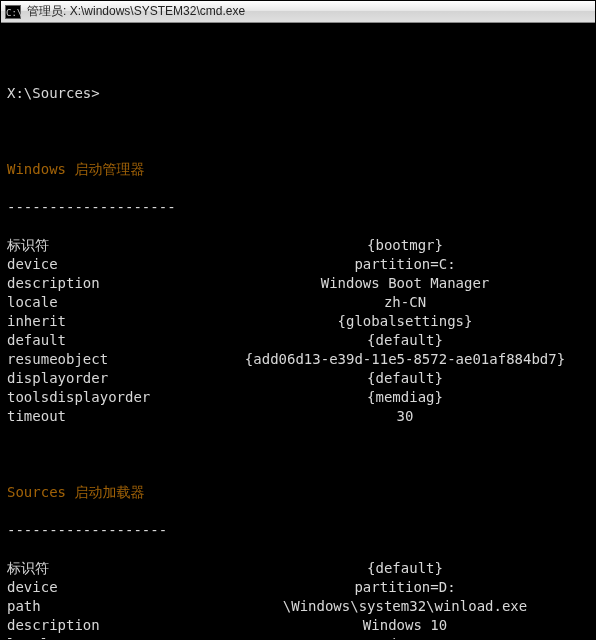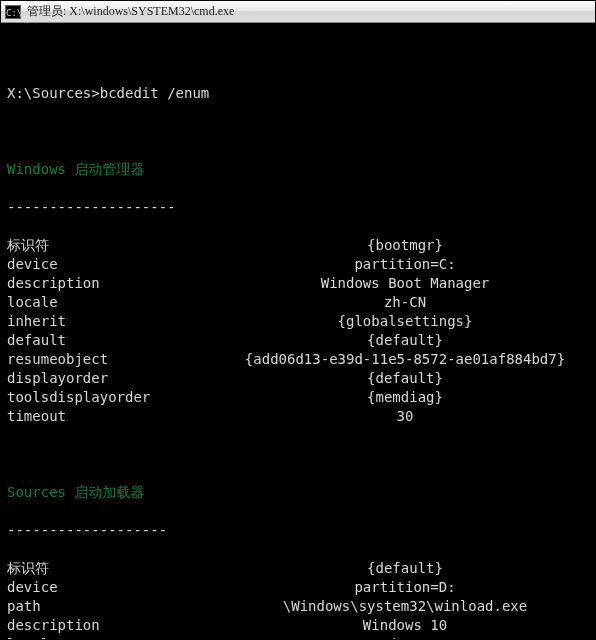--- a/index.html
+++ b/index.html
@@ -28,49 +28,49 @@
     color: #ccc;
     font-size: 9px;
     line-height: 14px;
     text-align: center;
     font-family: monospace;
     border: 1px solid #666;
   }
   .title-text {
     color: #222;
     font-size: 12px;
-    font-family: Liberation Serif, serif;
+    font-family: Liberation Sans, sans-serif;
     white-space: nowrap;
   }
   .terminal {
     padding: 4px 6px;
     color: #d8d8d8;
     line-height: 19px;
     font-size: 14px;
     white-space: pre;
     letter-spacing: 0px;
   }
   .row { display: flex; }
   .key { width: 214px; flex: 0 0 214px; }
   .val { flex: 1; text-align: center; }
-  .section { color: #15803d; }
+  .section { color: #a16207; }
   .dashes { letter-spacing: 0; }
   .prompt-line { display: flex; }
 </style>
 </head>
 <body>
 
 <div class="titlebar">
   <span class="title-icon">C:\</span>
   <span class="title-text">管理员: X:\windows\SYSTEM32\cmd.exe</span>
 </div>
 
 <div class="terminal">
 <div style="height:19px"></div>
-<div class="prompt-line"><span>X:\Sources&gt;</span><span>bcdedit /enum</span></div>
+<div class="prompt-line"><span>X:\Sources&gt;</span></div>
 <div style="height:19px"></div>
 <div class="section">Windows 启动管理器</div>
 <div class="dashes">--------------------</div>
 <div id="sec1rows"><div class="row"><span class="key">标识符</span><span class="val">{bootmgr}</span></div><div class="row"><span class="key">device</span><span class="val">partition=C:</span></div><div class="row"><span class="key">description</span><span class="val">Windows Boot Manager</span></div><div class="row"><span class="key">locale</span><span class="val">zh-CN</span></div><div class="row"><span class="key">inherit</span><span class="val">{globalsettings}</span></div><div class="row"><span class="key">default</span><span class="val">{default}</span></div><div class="row"><span class="key">resumeobject</span><span class="val">{add06d13-e39d-11e5-8572-ae01af884bd7}</span></div><div class="row"><span class="key">displayorder</span><span class="val">{default}</span></div><div class="row"><span class="key">toolsdisplayorder</span><span class="val">{memdiag}</span></div><div class="row"><span class="key">timeout</span><span class="val">30</span></div></div>
 <div style="height:19px"></div>
 <div class="section">Sources 启动加载器</div>
 <div class="dashes">-------------------</div>
 <div id="sec2rows"><div class="row"><span class="key">标识符</span><span class="val">{default}</span></div><div class="row"><span class="key">device</span><span class="val">partition=D:</span></div><div class="row"><span class="key">path</span><span class="val">\Windows\system32\winload.exe</span></div><div class="row"><span class="key">description</span><span class="val">Windows 10</span></div><div class="row"><span class="key">locale</span><span class="val">zh-CN</span></div></div>
 
 

